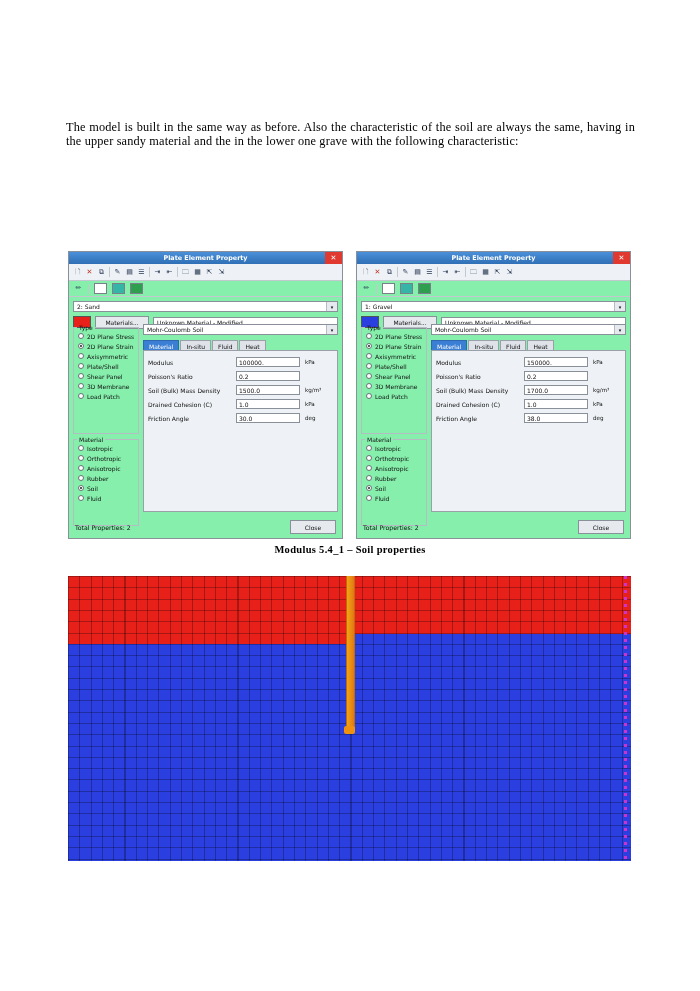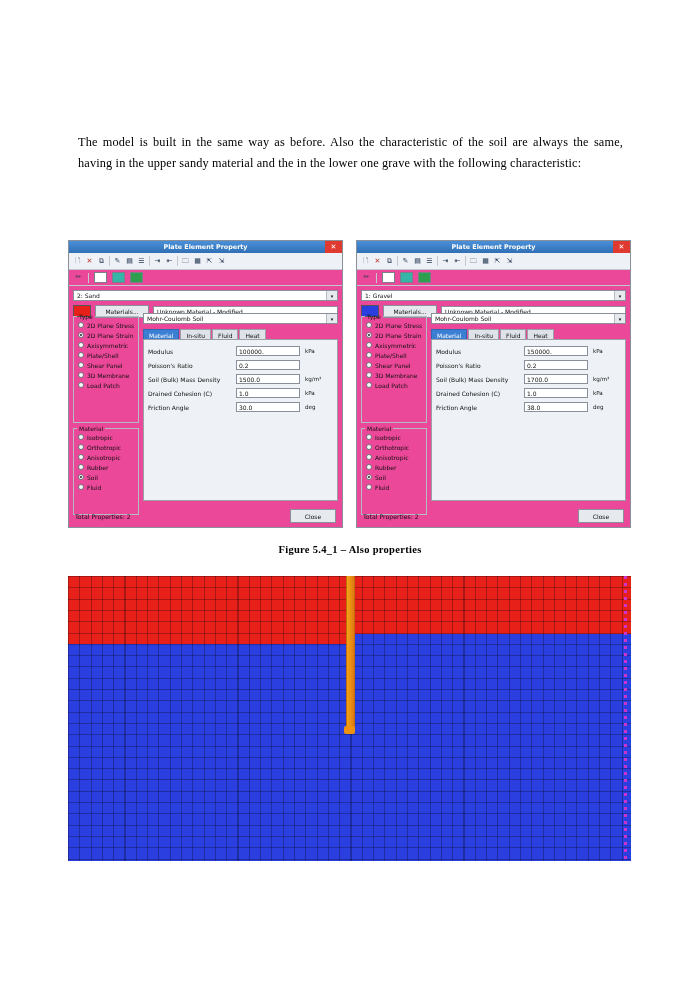--- a/index.html
+++ b/index.html
@@ -32,40 +32,40 @@
     font-family: "Liberation Serif", serif;
     font-size: 16.5px;
     font-weight: normal;
     margin: 0 0 22px 0;
     letter-spacing: 0.2px;
   }
   h1.section-title .num { margin-right: 9px; }
   p.body-text {
     font-family: "Liberation Serif", serif;
     font-size: 12.3px;
-    line-height: 21px;
+    line-height: 14px;
     text-align: justify;
-    margin: 12px;
+    margin: 0;
     letter-spacing: 0.15px;
   }
 
   
   .fig1 {
     position: absolute;
     left: 68px;
     top: 240px;
     width: 563px;
     height: 292px;
   }
   .dialog {
     position: absolute;
-    top: 0;
+    top: 11px;
     width: 275px;
     height: 288px;
-    background: #ec4899;
+    background: #86efac;
     border: 1px solid #8a9099;
     box-sizing: border-box;
     font-family: "DejaVu Sans", sans-serif;
     font-size: 6.2px;
     color: #111;
   }
   .dialog.left { left: 0; }
   .dialog.right { left: 288px; }
   .titlebar {
     height: 12px;
@@ -677,21 +677,21 @@
         </div>
       </div>
 
       <div class="footer">
         <span>Total Properties: 2</span>
         <span class="closebtn">Close</span>
       </div>
     </div>
   </div>
 
-  <div class="figcap" id="figcap1">Figure 5.4_1 – Also properties</div>
+  <div class="figcap" id="figcap1">Modulus 5.4_1 – Soil properties</div>
 
   <div class="fig2">
     <div class="mesh">
       <div class="soil-top"></div>
       <div class="soil-bottom"></div>
       <div class="soil-top-right"></div>
       <div class="soil-bottom-right"></div>
       <div class="grid-lines"></div>
       <div class="wall"></div>
       <div class="wall-tip"></div>

